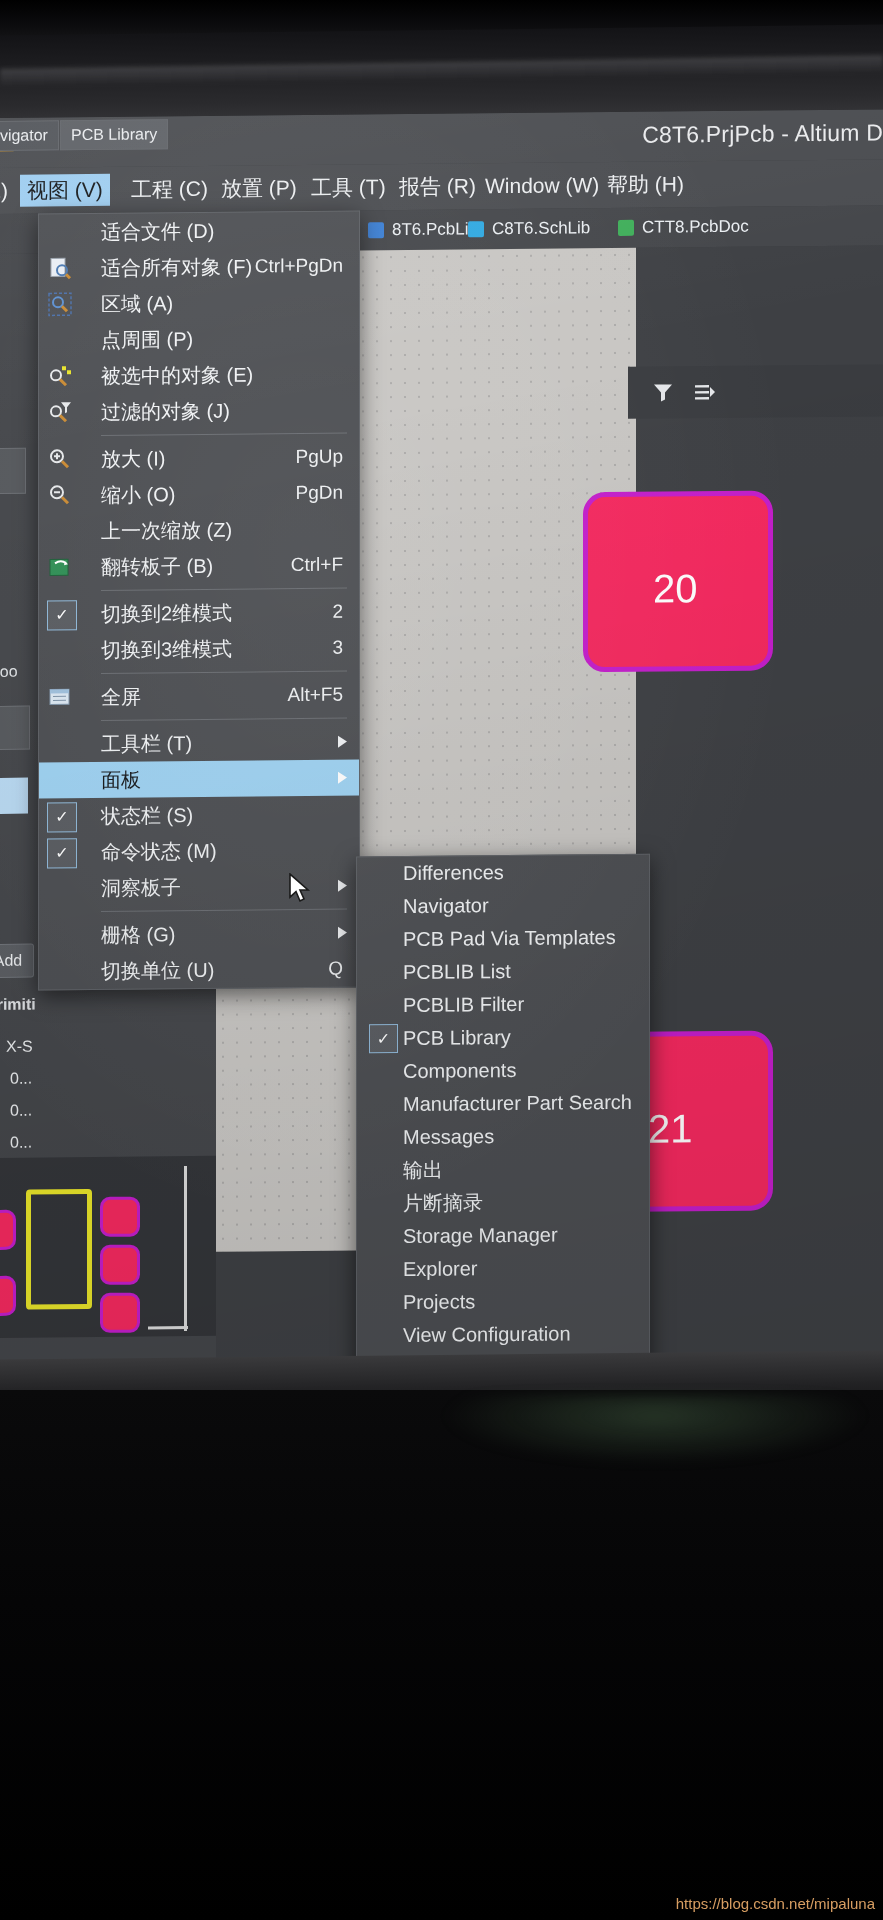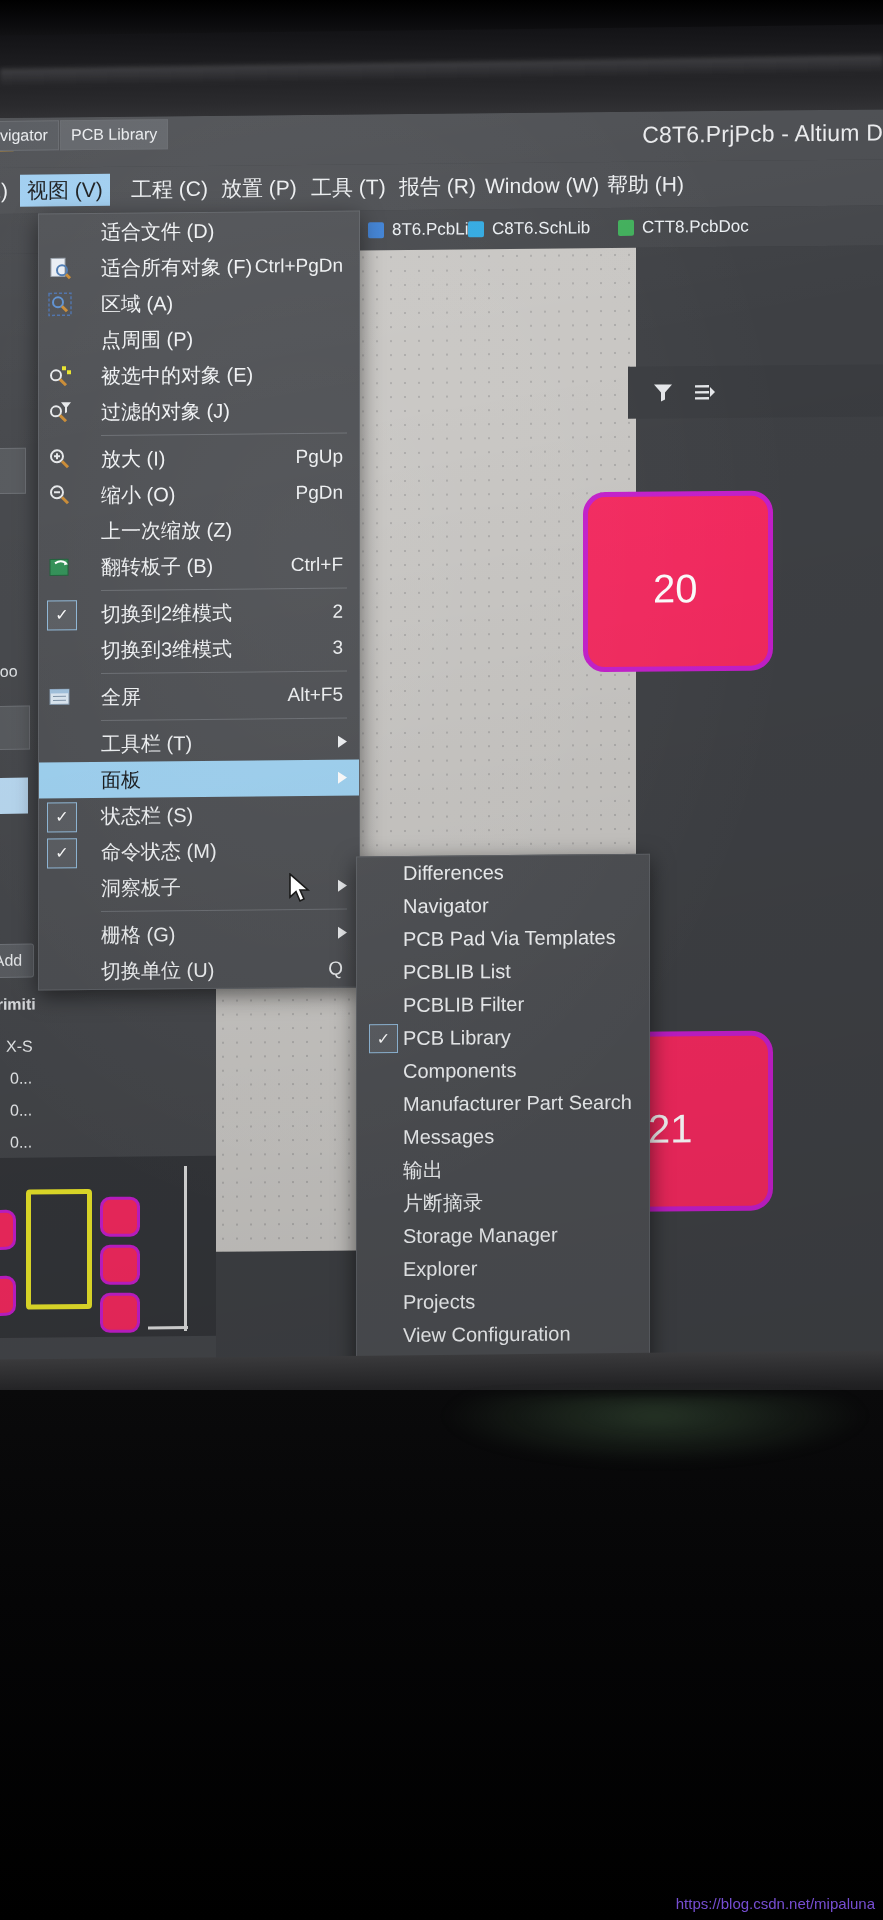--- a/index.html
+++ b/index.html
@@ -110,21 +110,21 @@
   .cursor{position:absolute;left:300px;top:758px;width:0;height:0;z-index:50;}
   .cursor svg{position:absolute;left:0;top:0;}
 
   
   .statustabs{position:absolute;left:0;top:1246px;width:905px;height:34px;background:#4a4c50;}
   .stab{position:absolute;top:3px;height:28px;line-height:28px;color:#e9ebee;font-size:16px;
       padding:0 10px;background:#53565b;border:1px solid #63666b;white-space:nowrap;}
   .stab.sel{background:#5e6166;}
 
   
-  .wm{position:absolute;right:8px;bottom:8px;color:#8b5cf6;font-size:15px;opacity:.85;
+  .wm{position:absolute;right:8px;bottom:8px;color:#fdba74;font-size:15px;opacity:.85;
       font-family:"Liberation Sans",sans-serif;}
 </style>
 </head>
 <body>
 
 <div id="photo">
 
   <div class="room-top"></div>
   <div class="bezel-top"></div>
   <div class="bezel-sheen"></div>

